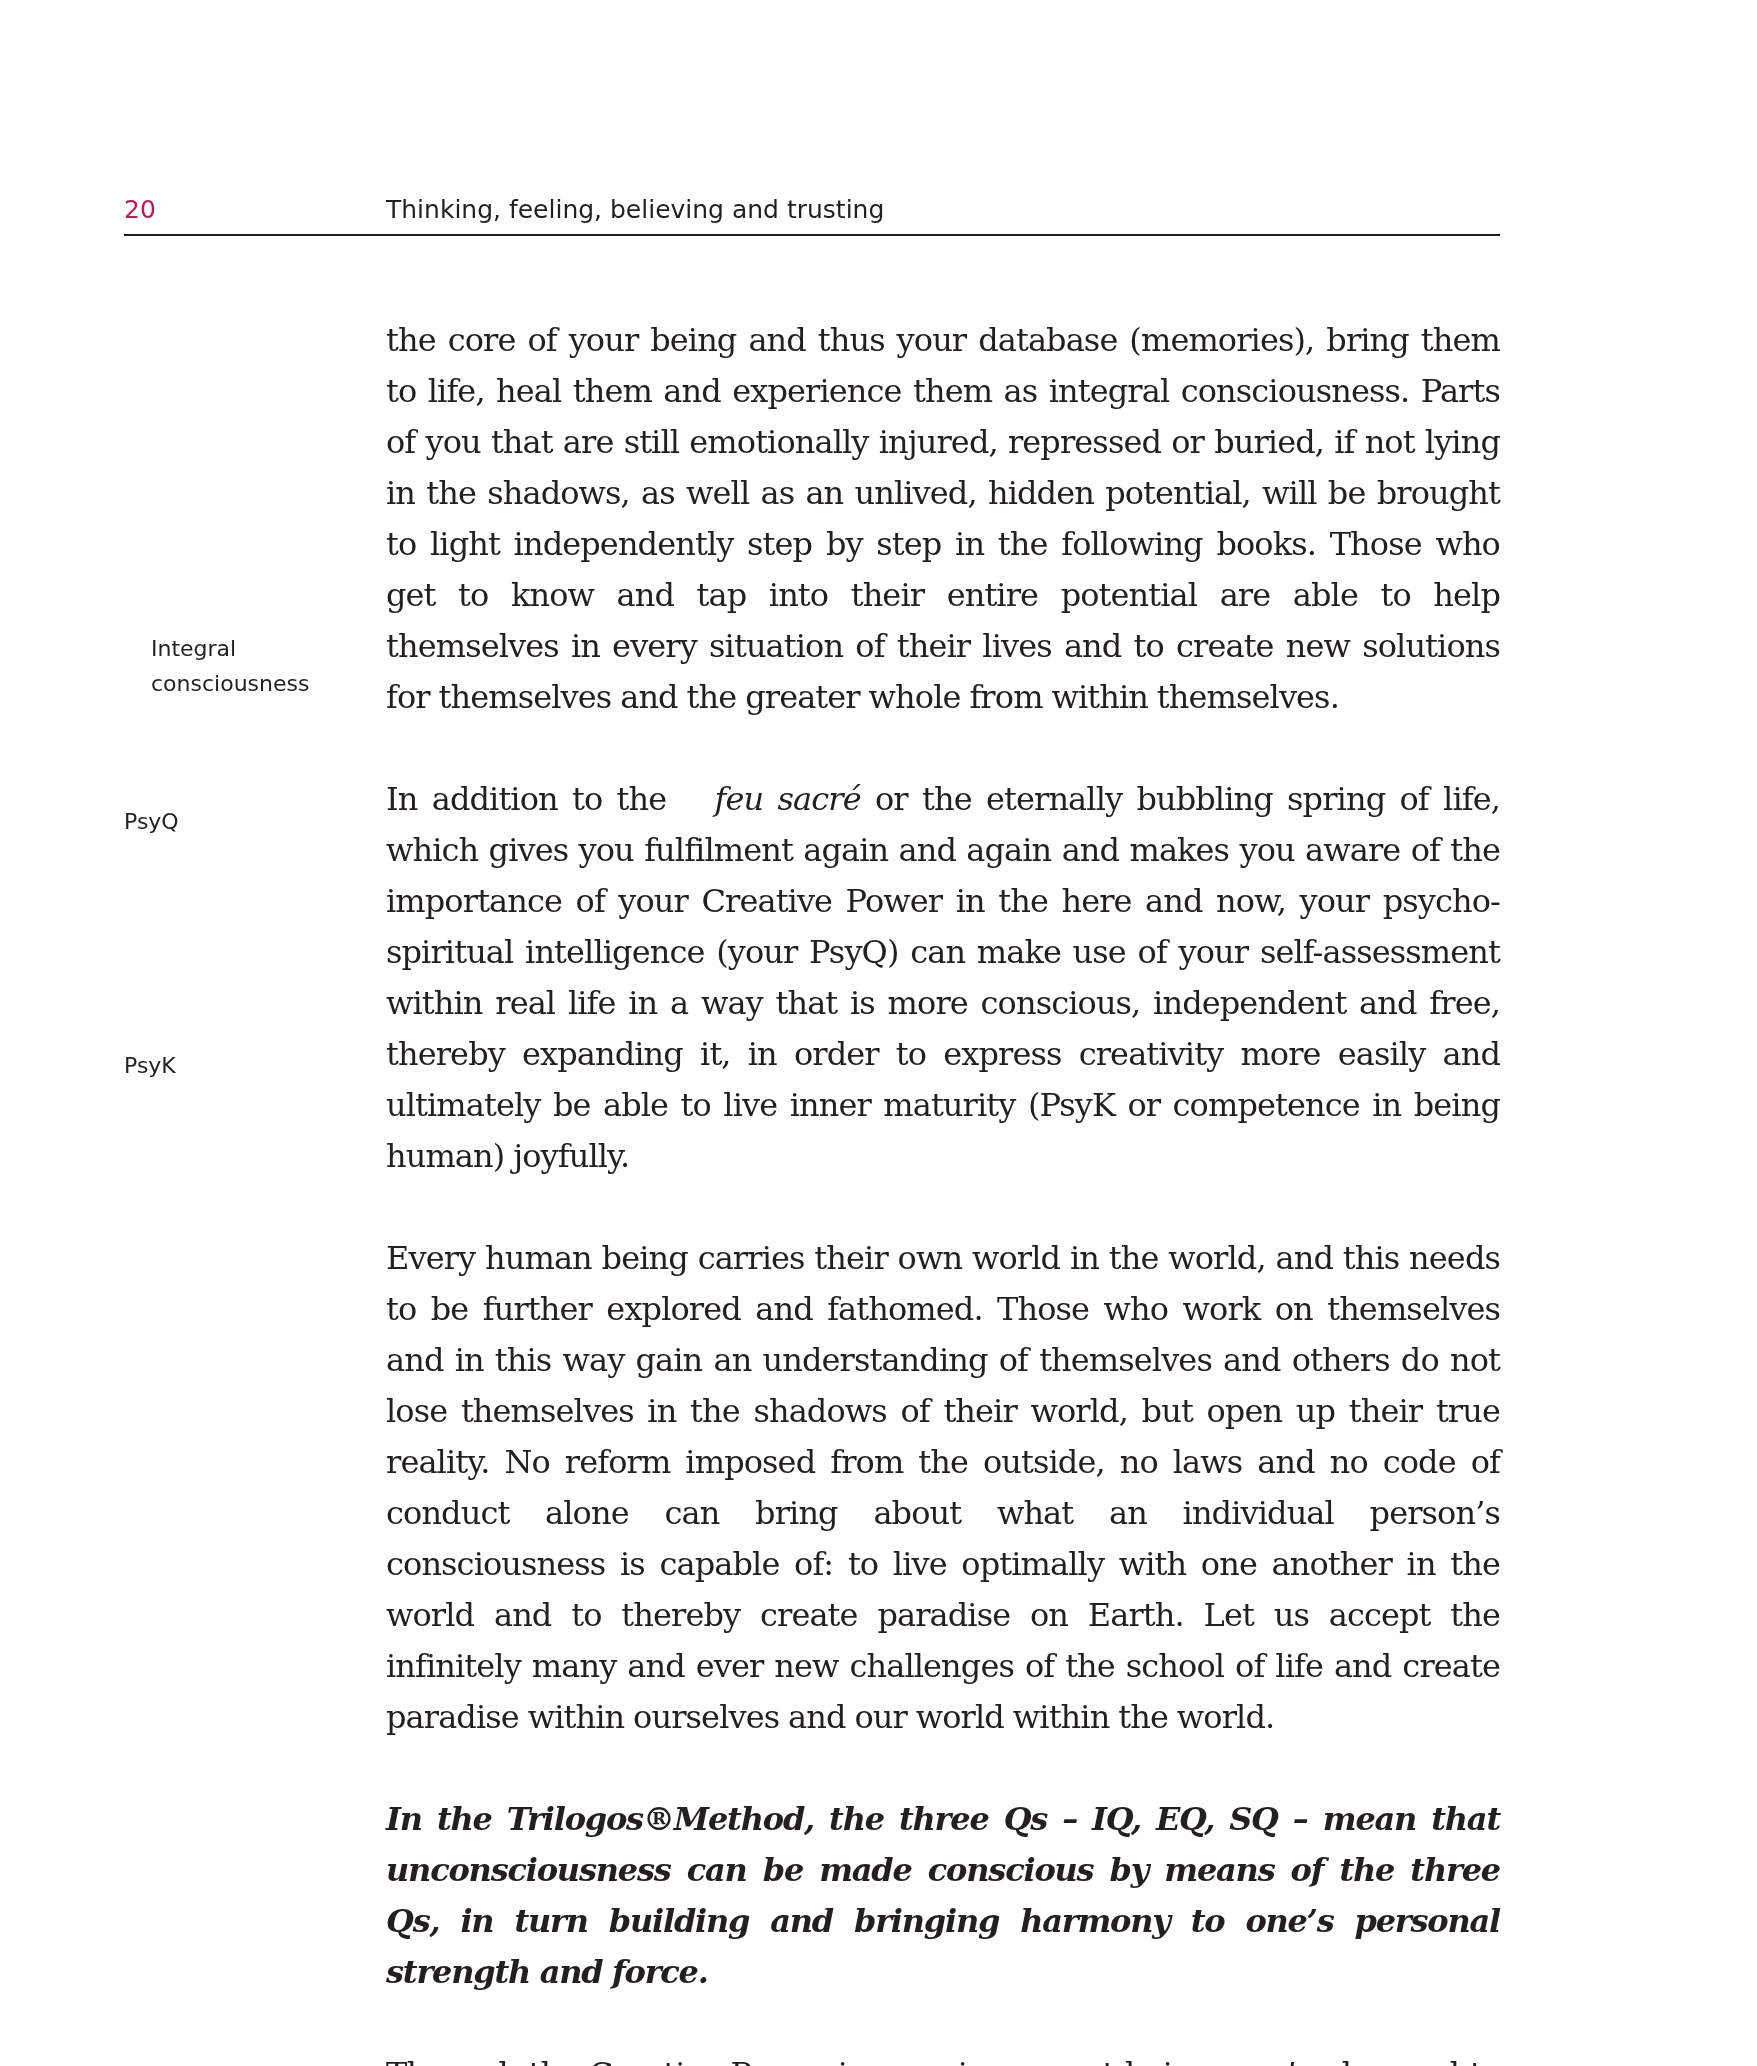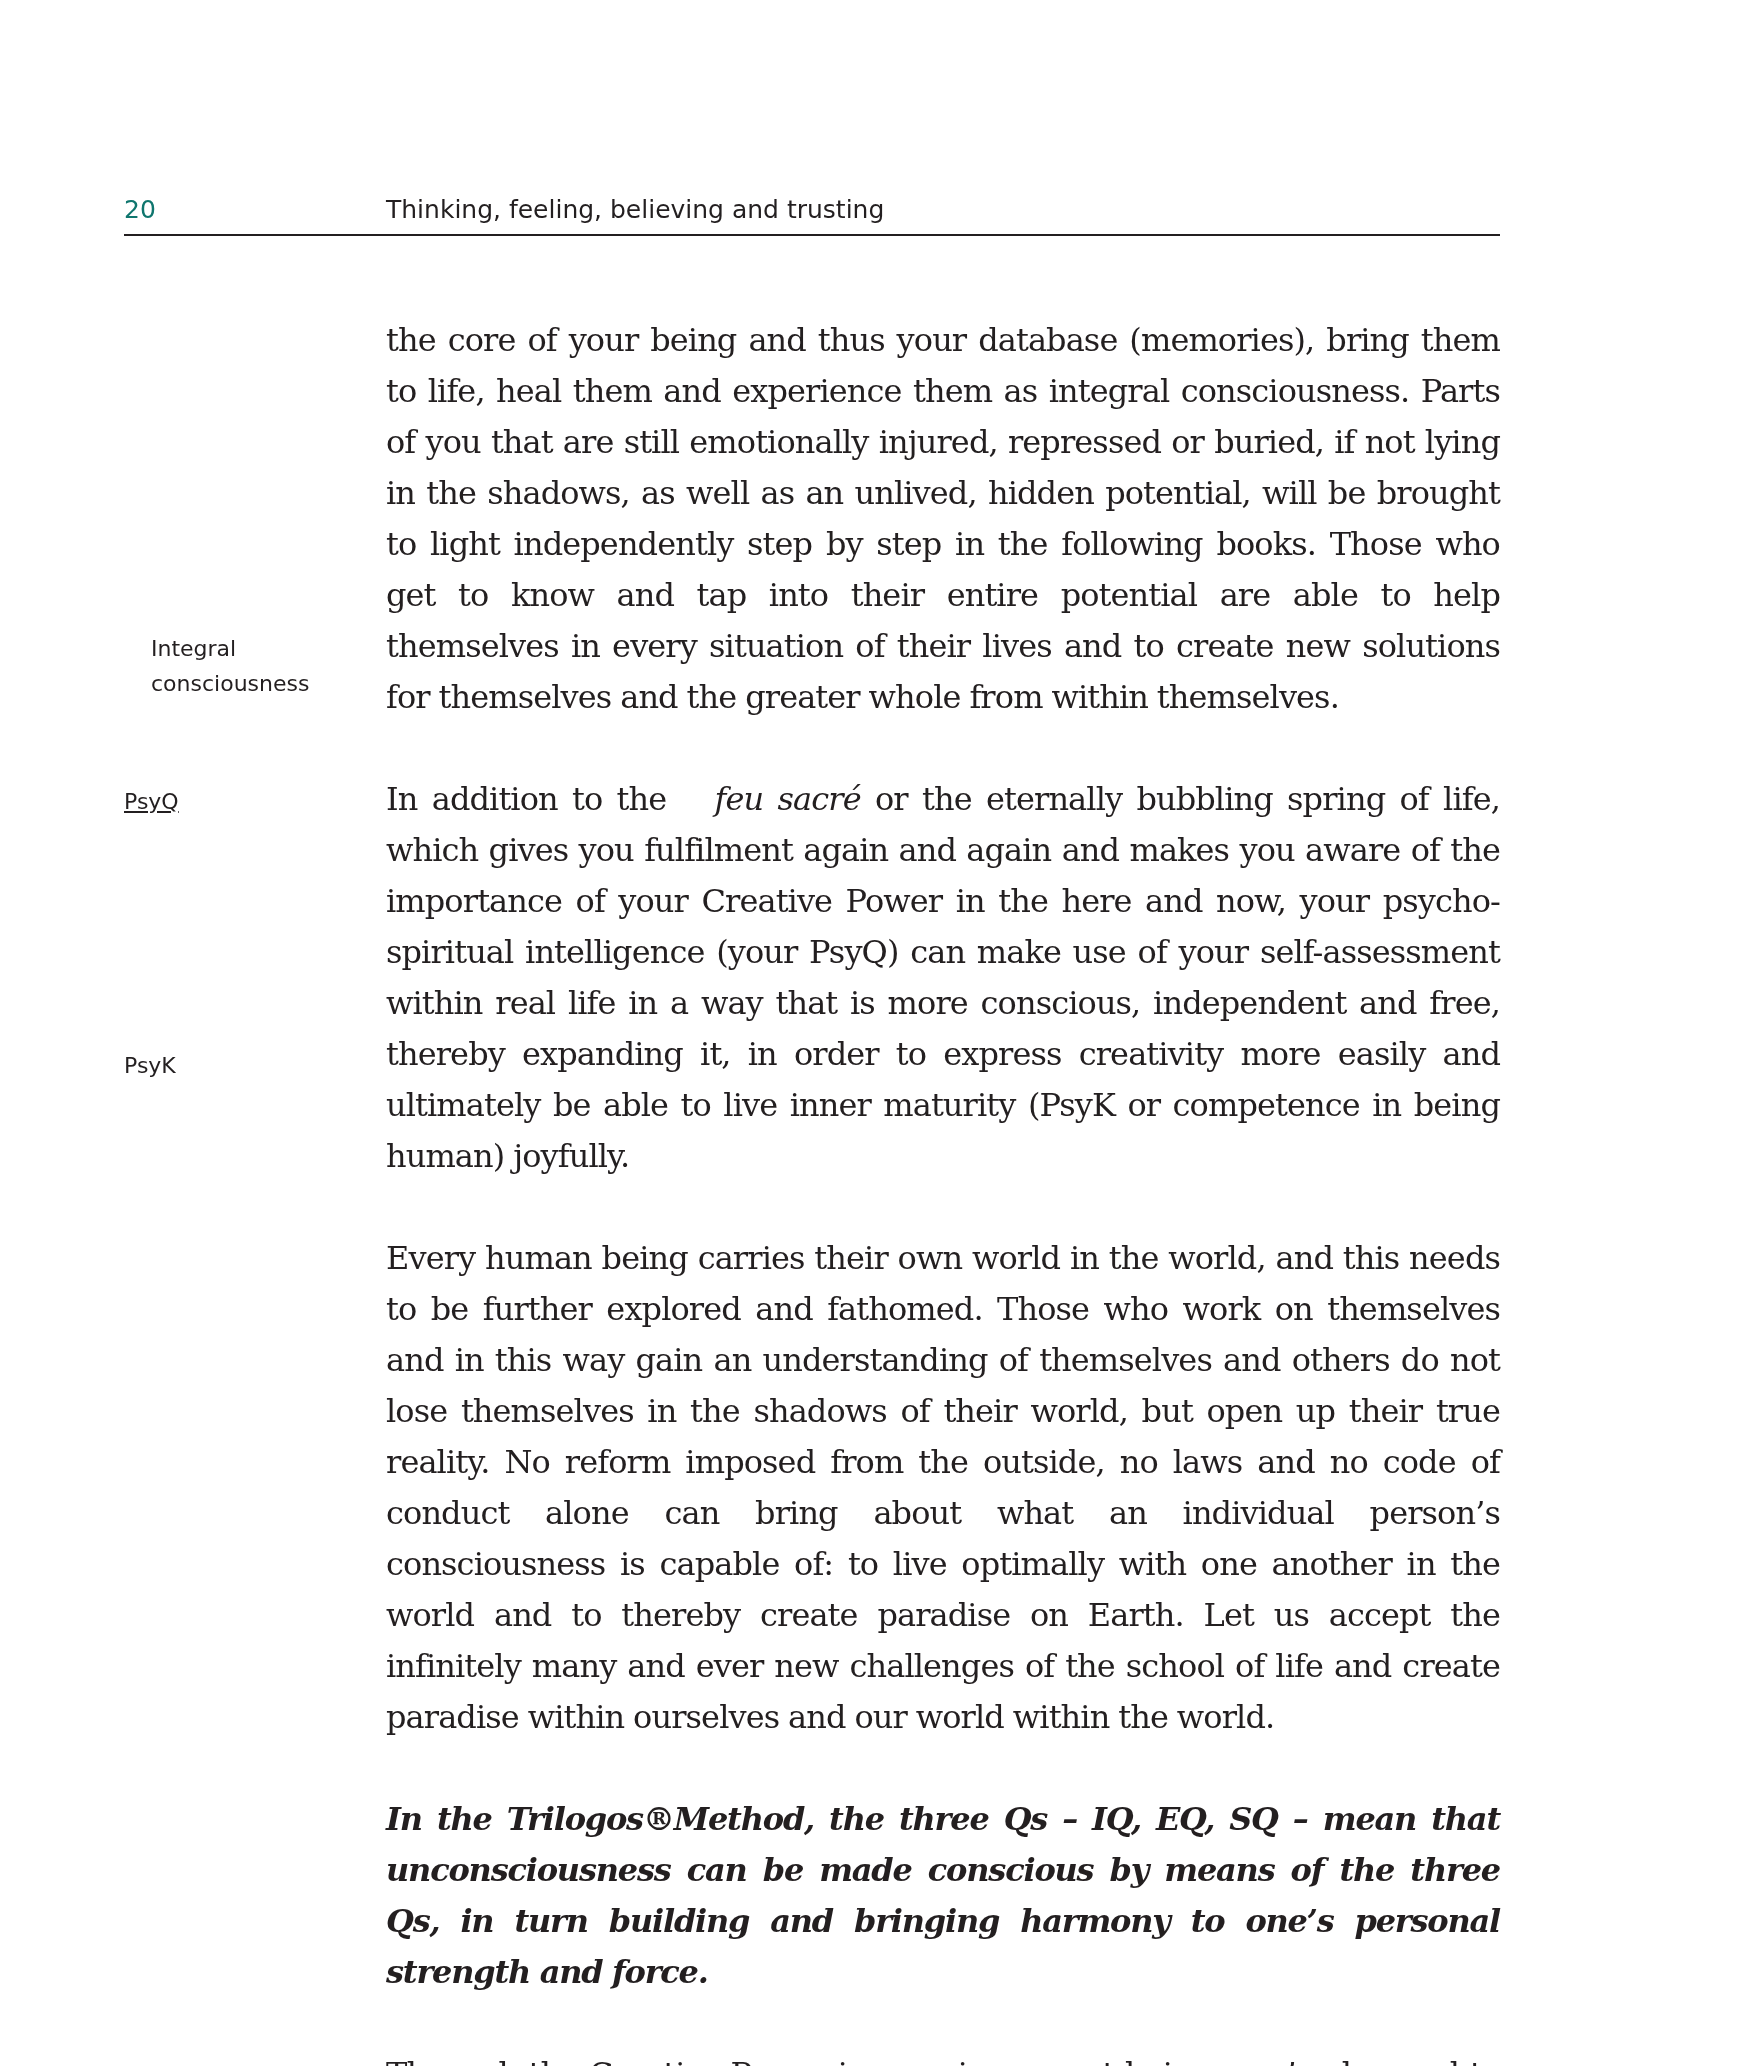--- a/index.html
+++ b/index.html
@@ -1,26 +1,26 @@
 <!DOCTYPE html>
 <html style="font-size:6.6px"><head>
 <meta charset="utf-8">
 <style>
   html, body { margin: 0; padding: 0; background: #ffffff; }
   body { width: 1757px; height: 2441px; position: relative; overflow: hidden; color: #231f20; }
   .page { position: absolute; left: 0; top: 0; width: 1757px; height: 2441px; background: #fff; }
 
   .running-head { position: absolute; left: 124px; top: 193px; width: 1376px; height: 41px; }
-  .page-number { position: absolute; left: 0; top: 0; font-family: "DejaVu Sans", sans-serif; font-size: 25px; line-height: 33px; color: #0f766e; }
+  .page-number { position: absolute; left: 0; top: 0; font-family: "DejaVu Sans", sans-serif; font-size: 25px; line-height: 33px; color: #be185d; }
   .head-title { position: absolute; left: 262px; top: 0; font-family: "DejaVu Sans", sans-serif; font-size: 25px; line-height: 33px; color: #231f20; }
   .head-rule { position: absolute; left: 124px; top: 234px; width: 1376px; height: 1.7px; background: #231f20; }
 
   .margin-note { position: absolute; left: 124px; font-family: "DejaVu Sans", sans-serif; font-size: 22px; line-height: 35px; color: #231f20; }
   .note-integral { top: 631px; margin-left: 27px; }
-  .note-psyq { top: 784px; text-decoration: underline; }
+  .note-psyq { top: 804px; }
   .note-psyk { top: 1048px; }
 
   .body-col { position: absolute; left: 386px; top: 315px; width: 1114px; font-family: "DejaVu Serif", "Liberation Serif", serif; font-size: 32px; line-height: 51px; color: #231f20; }
   .para { margin: 0 0 51px 0; text-align: justify; hyphens: manual; letter-spacing: -0.9px; word-spacing: -0.4px; }
   .para.bold { font-weight: bold; letter-spacing: -1.2px; font-style: italic; }
   .para em { font-style: italic; margin-left: 34px; }
   .para.last { margin-bottom: 0; }
 </style>
 </head>
 <body>

